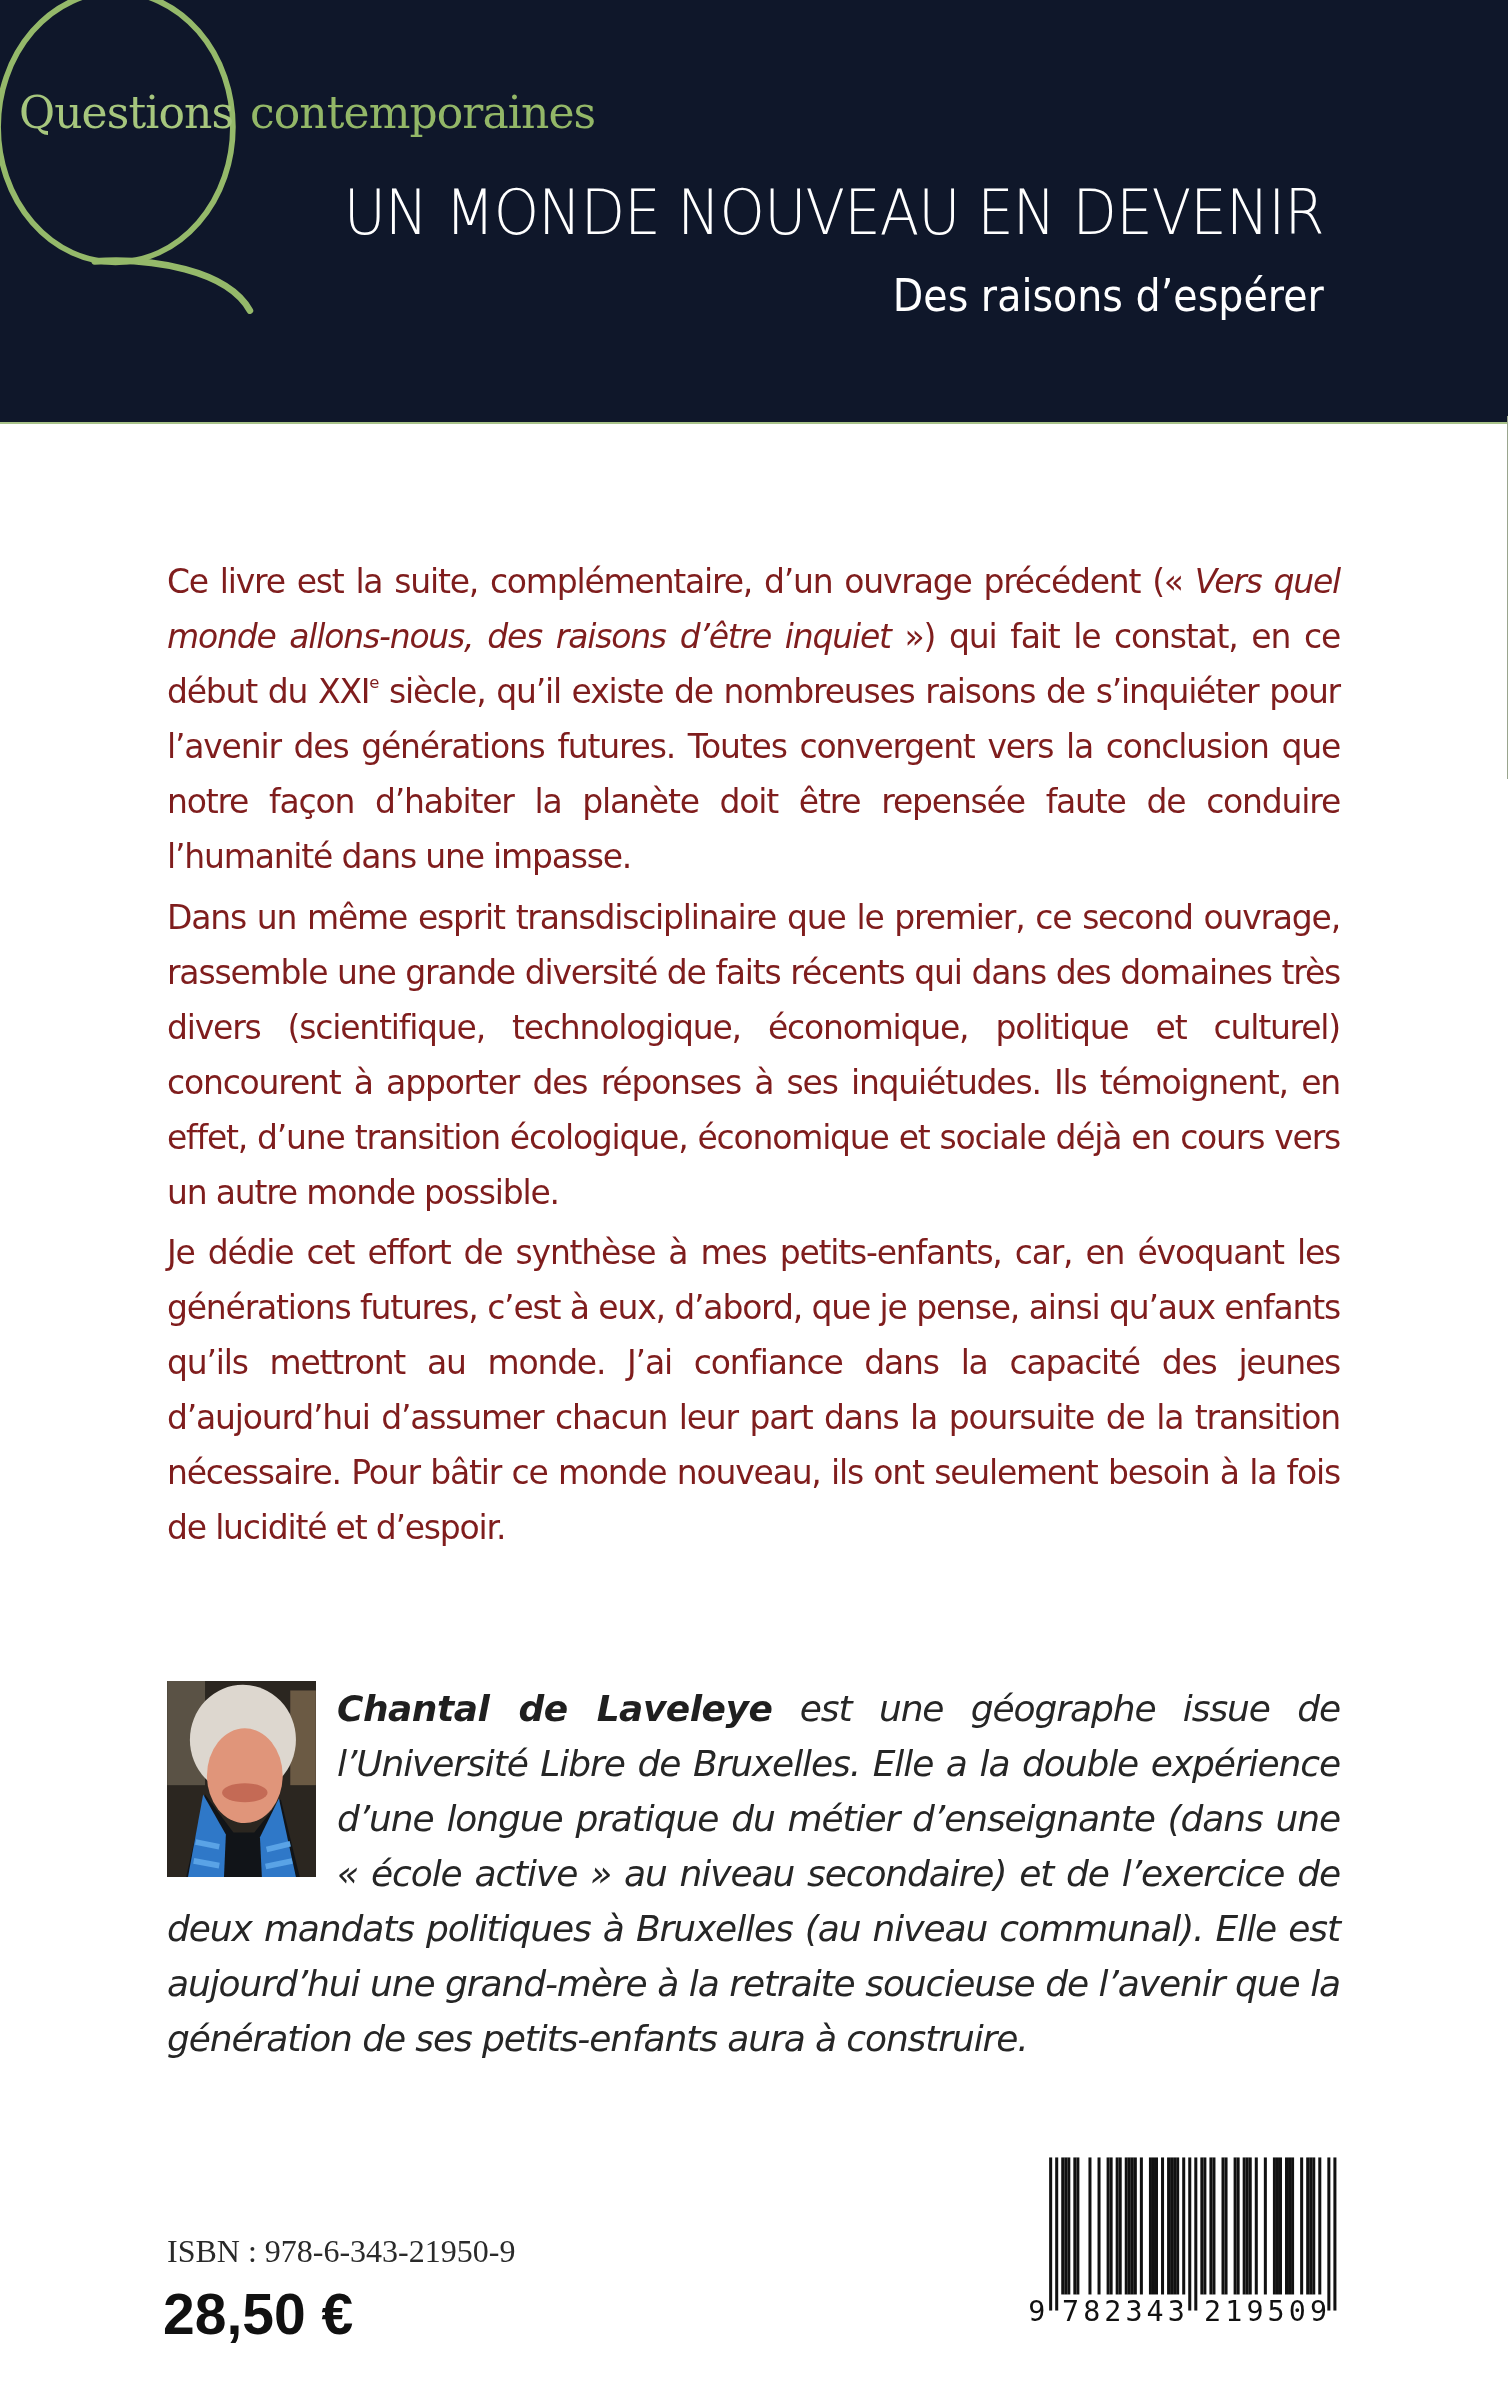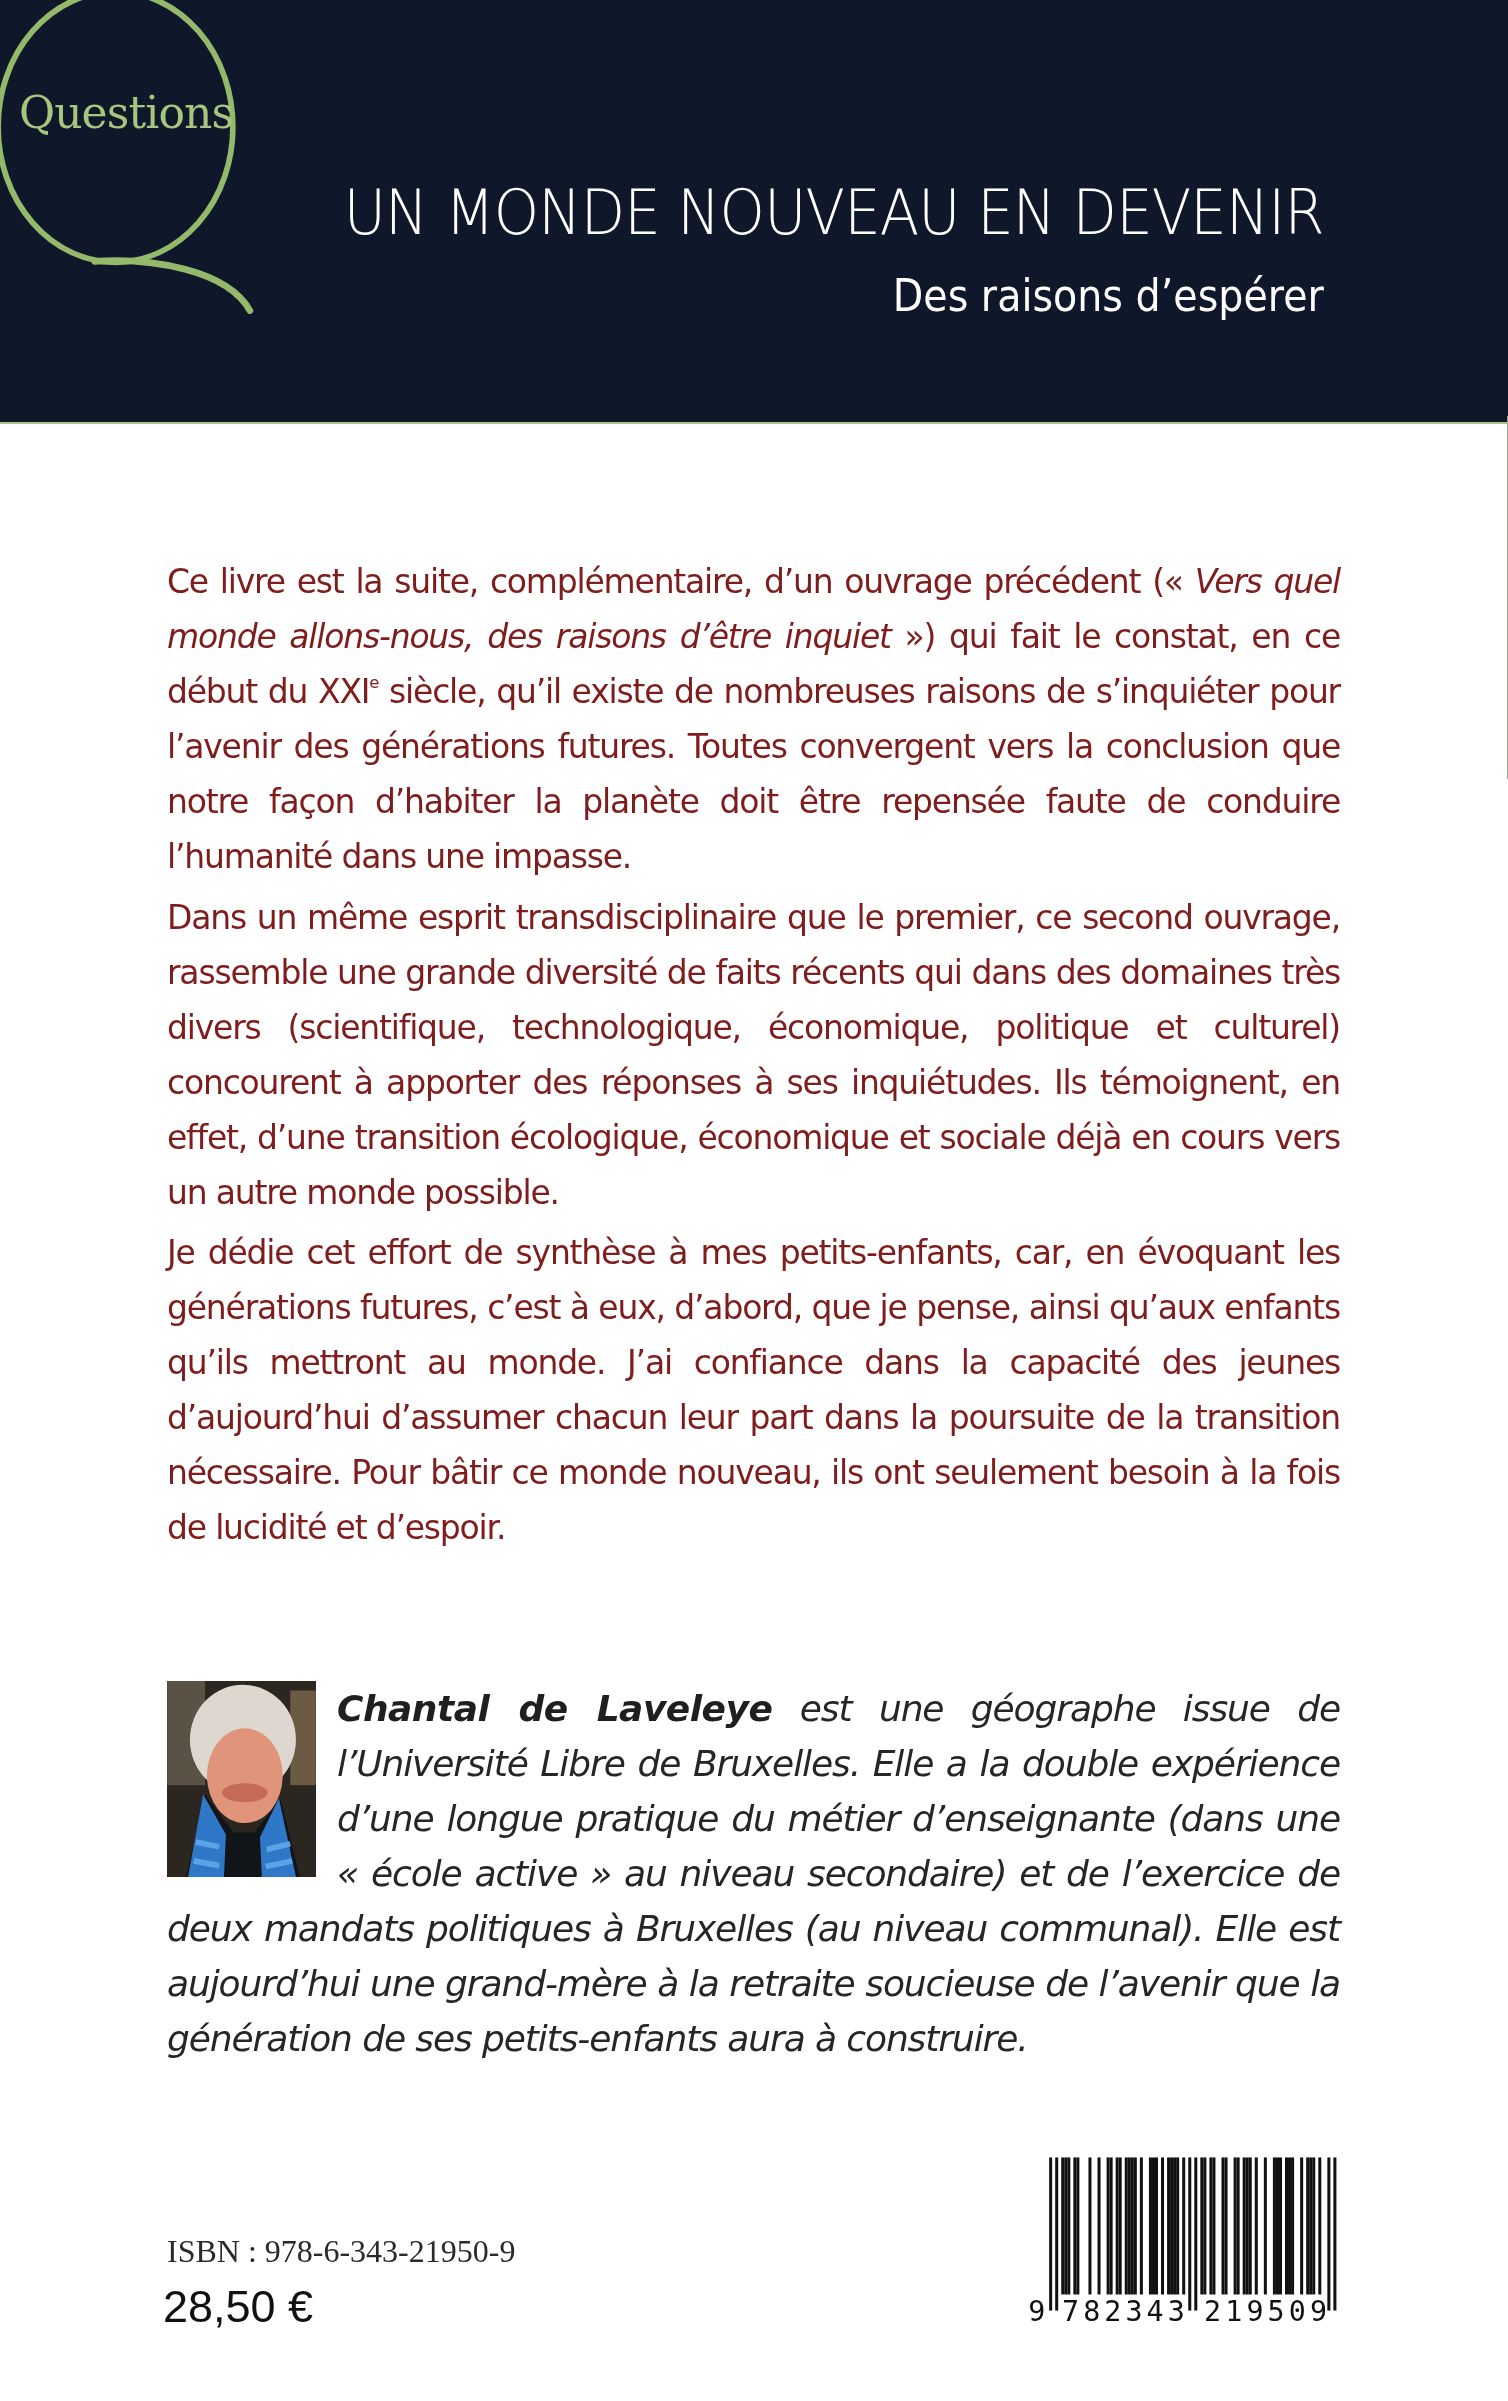--- a/index.html
+++ b/index.html
@@ -20,32 +20,33 @@
   #blurb p { margin: 0 0 5.7px 0; text-align: justify; text-align-last: left; }
   #blurb em { font-style: italic; }
   sup { font-size: 0.5em; vertical-align: 0.9em; line-height: 0; }
 
   #bio { position: absolute; left: 167px; top: 1685px; width: 1173px; color: #262626;
          font-family: "DejaVu Sans", sans-serif; font-size: 36px; line-height: 55px; font-style: italic; font-weight: 300; letter-spacing: -1.1px; text-align: justify; text-align-last: left; margin-top: -3.8px;}
   #author-photo { float: left; width: 149px; height: 196px; margin: 0 21px 0 0; position: relative; overflow: hidden; background: #2a241e; }
   #author-name { font-style: italic; font-weight: 700; letter-spacing: -0.5px; color: #1f1f1f; }
 
   #isbn { position: absolute; left: 167px; top: 2233px; font-family: "Liberation Serif", serif; font-size: 32px; color: #2a2a2a; }
-  #price { position: absolute; left: 163px; top: 2281px; font-family: "Liberation Sans", sans-serif; font-size: 45px; color: #111111; }
+  #price { position: absolute; left: 163px; top: 2281px; font-family: "Liberation Sans", sans-serif; font-size: 57px; color: #111111; font-weight: bold; }
   #barcode { position: absolute; left: 1028px; top: 2148px; width: 322px; height: 189px; background: #ffffff; }
 </style>
 </head>
 <body>
 
 <div id="banner">
   <svg id="q-mark" width="284" height="322" viewBox="0 0 300 340">
     <ellipse cx="122" cy="134" rx="124" ry="143" fill="none" stroke="#95b96a" stroke-width="6"></ellipse>
     <path d="M 100 276 C 160 272, 240 285, 264 328" fill="none" stroke="#95b96a" stroke-width="7" stroke-linecap="round"></path>
   </svg>
   <div id="series-1" class="series-word">Questions</div>
+  <div id="series-2" class="series-word">contemporaines</div>
   <div id="book-title">UN MONDE NOUVEAU EN DEVENIR</div>
   <div id="book-subtitle">Des raisons d’espérer</div>
 </div>
 <div id="banner-edge"></div>
 <div id="right-edge"></div>
 
 <div id="blurb">
     <p><span>Ce livre est la suite, complémentaire, d’un ouvrage précédent (« </span><em>Vers quel monde allons-nous, des raisons d’être inquiet</em><span> ») qui fait le constat, en ce début du XXI</span><sup>e</sup><span> siècle, qu’il existe de nombreuses raisons de s’inquiéter pour l’avenir des générations futures. Toutes convergent vers la conclusion que notre façon d’habiter la planète doit être repensée faute de conduire l’humanité dans une impasse.</span></p>
     <p><span>Dans un même esprit transdisciplinaire que le premier, ce second ouvrage, rassemble une grande diversité de faits récents qui dans des domaines très divers (scientifique, technologique, économique, politique et culturel) concourent à apporter des réponses à ses inquiétudes. Ils témoignent, en effet, d’une transition écologique, économique et sociale déjà en cours vers un autre monde possible.</span></p>
     <p><span>Je dédie cet effort de synthèse à mes petits-enfants, car, en évoquant les générations futures, c’est à eux, d’abord, que je pense, ainsi qu’aux enfants qu’ils mettront au monde. J’ai confiance dans la capacité des jeunes d’aujourd’hui d’assumer chacun leur part dans la poursuite de la transition nécessaire. Pour bâtir ce monde nouveau, ils ont seulement besoin à la fois de lucidité et d’espoir.</span></p>

